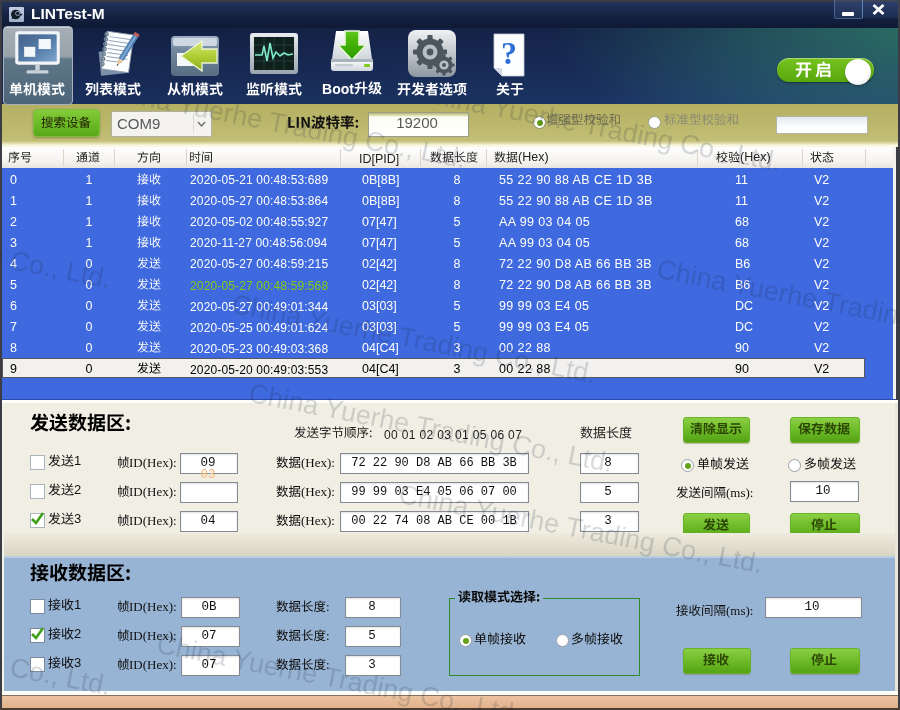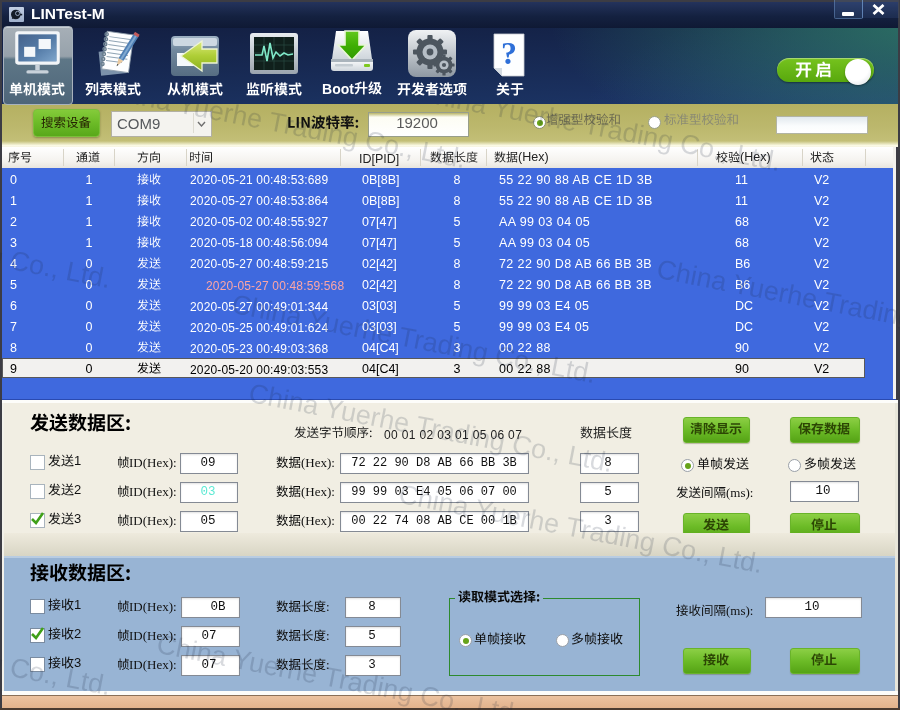--- a/index.html
+++ b/index.html
@@ -301,21 +301,21 @@
 <div style="position:absolute;left:362px;top:214.7px;font:normal 12.5px 'Liberation Sans', sans-serif;color:#ffffff;letter-spacing:0px;white-space:pre">07[47]</div>
 <div style="position:absolute;left:457px;top:214.7px;transform:translateX(-50%);font:normal 12.5px 'Liberation Sans', sans-serif;color:#ffffff;letter-spacing:0px;white-space:pre">5</div>
 <div style="position:absolute;left:499px;top:214.7px;font:normal 12.5px 'Liberation Sans', sans-serif;color:#ffffff;letter-spacing:0.4px;white-space:pre">AA 99 03 04 05</div>
 <div style="position:absolute;left:735px;top:214.7px;font:normal 12.5px 'Liberation Sans', sans-serif;color:#ffffff;letter-spacing:0px;white-space:pre">68</div>
 <div style="position:absolute;left:814px;top:214.7px;font:normal 12.5px 'Liberation Sans', sans-serif;color:#ffffff;letter-spacing:0px;white-space:pre">V2</div>
 <div style="position:absolute;left:10px;top:235.8px;font:normal 12.5px 'Liberation Sans', sans-serif;color:#ffffff;letter-spacing:0px;white-space:pre">3</div>
 <div style="position:absolute;left:89px;top:235.8px;transform:translateX(-50%);font:normal 12.5px 'Liberation Sans', sans-serif;color:#ffffff;letter-spacing:0px;white-space:pre">1</div>
 <div style="position:absolute;left:137px;top:235.8px;line-height:0"><svg width="24" height="15" viewBox="0 0 24 15">
         <path d="M5.5 2.9C5.8 3.4 6.2 4.1 6.3 4.5L7.1 4.2C6.9 3.8 6.5 3.1 6.2 2.7ZM1.9 0.5V2.9H0.5V3.7H1.9V6.4C1.3 6.6 0.8 6.7 0.3 6.9L0.6 7.7L1.9 7.3V10.5C1.9 10.6 1.9 10.7 1.7 10.7C1.6 10.7 1.2 10.7 0.7 10.6C0.8 10.9 0.9 11.3 0.9 11.5C1.6 11.5 2.1 11.5 2.4 11.3C2.6 11.2 2.8 10.9 2.8 10.4V7L3.9 6.6L3.8 5.8L2.8 6.1V3.7H4V2.9H2.8V0.5ZM6.8 0.7C7 1 7.2 1.4 7.4 1.7H4.6V2.5H11.1V1.7H8.3C8.1 1.4 7.9 0.9 7.6 0.6ZM9.2 2.7C9 3.2 8.6 4 8.2 4.5H4.2V5.3H11.4V4.5H9.1C9.4 4.1 9.8 3.5 10.1 2.9ZM9.2 7.4C8.9 8.2 8.6 8.8 8.1 9.3C7.4 9 6.7 8.7 6 8.5C6.3 8.2 6.5 7.8 6.8 7.4ZM4.8 8.9C5.6 9.2 6.4 9.5 7.3 9.8C6.4 10.3 5.3 10.6 3.8 10.7C4 10.9 4.1 11.2 4.2 11.5C6 11.2 7.2 10.8 8.2 10.2C9.2 10.7 10 11.1 10.6 11.5L11.2 10.9C10.6 10.5 9.8 10 8.9 9.6C9.5 9 9.8 8.3 10.1 7.4H11.6V6.6H7.2C7.4 6.3 7.6 5.9 7.8 5.5L6.9 5.4C6.7 5.8 6.5 6.2 6.3 6.6H4V7.4H5.8C5.5 8 5.1 8.5 4.8 8.9Z M19.1 3.7H21.7C21.4 5.2 21 6.5 20.4 7.6C19.8 6.5 19.3 5.2 19 3.9ZM18.9 0.5C18.6 2.6 17.9 4.5 16.9 5.7C17.1 5.9 17.4 6.3 17.6 6.5C17.9 6.1 18.2 5.5 18.5 5C18.9 6.2 19.4 7.4 19.9 8.4C19.2 9.4 18.3 10.2 17.1 10.8C17.3 11 17.6 11.4 17.7 11.5C18.8 10.9 19.7 10.1 20.4 9.2C21.1 10.2 22 10.9 22.9 11.5C23.1 11.2 23.4 10.9 23.6 10.7C22.5 10.2 21.7 9.4 21 8.4C21.7 7.1 22.2 5.6 22.6 3.7H23.5V2.8H19.3C19.5 2.1 19.7 1.4 19.8 0.6ZM13.1 9.4C13.3 9.2 13.7 9 15.9 8.2V11.5H16.8V0.7H15.9V7.3L14 7.9V1.8H13.2V7.7C13.2 8.2 12.9 8.4 12.7 8.5C12.9 8.7 13 9.1 13.1 9.4Z" fill="#ffffff"></path>
       </svg></div>
-<div style="position:absolute;left:190px;top:236.3px;font:normal 12px 'Liberation Sans', sans-serif;color:#ffffff;letter-spacing:0.15px;white-space:pre">2020-05-18 00:48:56:094</div>
+<div style="position:absolute;left:190px;top:236.3px;font:normal 12px 'Liberation Sans', sans-serif;color:#ffffff;letter-spacing:0.15px;white-space:pre">2020-11-27 00:48:56:094</div>
 <div style="position:absolute;left:362px;top:235.8px;font:normal 12.5px 'Liberation Sans', sans-serif;color:#ffffff;letter-spacing:0px;white-space:pre">07[47]</div>
 <div style="position:absolute;left:457px;top:235.8px;transform:translateX(-50%);font:normal 12.5px 'Liberation Sans', sans-serif;color:#ffffff;letter-spacing:0px;white-space:pre">5</div>
 <div style="position:absolute;left:499px;top:235.8px;font:normal 12.5px 'Liberation Sans', sans-serif;color:#ffffff;letter-spacing:0.4px;white-space:pre">AA 99 03 04 05</div>
 <div style="position:absolute;left:735px;top:235.8px;font:normal 12.5px 'Liberation Sans', sans-serif;color:#ffffff;letter-spacing:0px;white-space:pre">68</div>
 <div style="position:absolute;left:814px;top:235.8px;font:normal 12.5px 'Liberation Sans', sans-serif;color:#ffffff;letter-spacing:0px;white-space:pre">V2</div>
 <div style="position:absolute;left:10px;top:256.9px;font:normal 12.5px 'Liberation Sans', sans-serif;color:#ffffff;letter-spacing:0px;white-space:pre">4</div>
 <div style="position:absolute;left:89px;top:256.9px;transform:translateX(-50%);font:normal 12.5px 'Liberation Sans', sans-serif;color:#ffffff;letter-spacing:0px;white-space:pre">0</div>
 <div style="position:absolute;left:137px;top:256.9px;line-height:0"><svg width="24" height="15" viewBox="0 0 24 15">
         <path d="M8.1 1.1C8.6 1.6 9.3 2.4 9.6 2.9L10.3 2.4C10 1.9 9.3 1.2 8.8 0.6ZM1.7 4.3C1.8 4.2 2.3 4.1 3 4.1H4.7C3.9 6.6 2.6 8.5 0.4 9.9C0.6 10 0.9 10.4 1 10.6C2.6 9.6 3.7 8.4 4.6 6.9C5.1 7.8 5.7 8.6 6.4 9.2C5.3 10 4.1 10.5 2.9 10.8C3 11 3.3 11.3 3.4 11.5C4.7 11.2 6 10.6 7.1 9.8C8.2 10.6 9.5 11.2 11 11.6C11.1 11.3 11.4 10.9 11.6 10.8C10.1 10.5 8.8 10 7.8 9.3C8.8 8.3 9.6 7.1 10.1 5.6L9.5 5.3L9.3 5.4H5.3C5.4 5 5.6 4.5 5.7 4.1H11.2L11.2 3.2H6C6.2 2.4 6.3 1.5 6.4 0.6L5.4 0.4C5.3 1.4 5.1 2.3 4.9 3.2H2.7C3.1 2.6 3.4 1.8 3.6 1L2.7 0.8C2.5 1.7 2 2.7 1.9 3C1.7 3.2 1.6 3.4 1.4 3.4C1.5 3.6 1.7 4.1 1.7 4.3ZM7.1 8.7C6.2 8 5.6 7.2 5.1 6.2H8.9C8.5 7.2 7.8 8 7.1 8.7Z M16.9 0.8C17.3 1.4 17.7 2.2 17.9 2.7L18.7 2.3C18.5 1.9 18 1.1 17.7 0.5ZM12.9 1C13.6 1.7 14.3 2.7 14.7 3.2L15.5 2.7C15.1 2.2 14.3 1.3 13.7 0.6ZM21.5 0.5C21.2 1.2 20.7 2.1 20.3 2.7H16.2V3.6H19V4.9L19 5.3H15.8V6.1H18.9C18.7 7.2 18 8.3 15.9 9.2C16.1 9.3 16.4 9.6 16.5 9.8C18.3 9 19.2 8 19.6 7C20.6 8 21.7 9.1 22.3 9.8L22.9 9.1C22.2 8.4 20.9 7.1 19.8 6.2V6.1H23.4V5.3H19.9L20 5V3.6H23V2.7H21.2C21.6 2.1 22 1.4 22.4 0.8ZM15 4.5H12.6V5.4H14.1V9.2C13.6 9.3 12.9 9.9 12.3 10.7L13 11.5C13.5 10.7 14.1 9.9 14.4 9.9C14.7 9.9 15.1 10.4 15.6 10.7C16.5 11.3 17.5 11.4 19.1 11.4C20.3 11.4 22.5 11.3 23.4 11.3C23.4 11 23.6 10.5 23.7 10.2C22.5 10.4 20.6 10.5 19.1 10.5C17.7 10.5 16.6 10.4 15.8 9.9C15.5 9.7 15.2 9.4 15 9.3Z" fill="#ffffff"></path>
       </svg></div>
@@ -323,21 +323,21 @@
 <div style="position:absolute;left:362px;top:256.9px;font:normal 12.5px 'Liberation Sans', sans-serif;color:#ffffff;letter-spacing:0px;white-space:pre">02[42]</div>
 <div style="position:absolute;left:457px;top:256.9px;transform:translateX(-50%);font:normal 12.5px 'Liberation Sans', sans-serif;color:#ffffff;letter-spacing:0px;white-space:pre">8</div>
 <div style="position:absolute;left:499px;top:256.9px;font:normal 12.5px 'Liberation Sans', sans-serif;color:#ffffff;letter-spacing:0.4px;white-space:pre">72 22 90 D8 AB 66 BB 3B</div>
 <div style="position:absolute;left:735px;top:256.9px;font:normal 12.5px 'Liberation Sans', sans-serif;color:#ffffff;letter-spacing:0px;white-space:pre">B6</div>
 <div style="position:absolute;left:814px;top:256.9px;font:normal 12.5px 'Liberation Sans', sans-serif;color:#ffffff;letter-spacing:0px;white-space:pre">V2</div>
 <div style="position:absolute;left:10px;top:278.0px;font:normal 12.5px 'Liberation Sans', sans-serif;color:#ffffff;letter-spacing:0px;white-space:pre">5</div>
 <div style="position:absolute;left:89px;top:278.0px;transform:translateX(-50%);font:normal 12.5px 'Liberation Sans', sans-serif;color:#ffffff;letter-spacing:0px;white-space:pre">0</div>
 <div style="position:absolute;left:137px;top:278.0px;line-height:0"><svg width="24" height="15" viewBox="0 0 24 15">
         <path d="M8.1 1.1C8.6 1.6 9.3 2.4 9.6 2.9L10.3 2.4C10 1.9 9.3 1.2 8.8 0.6ZM1.7 4.3C1.8 4.2 2.3 4.1 3 4.1H4.7C3.9 6.6 2.6 8.5 0.4 9.9C0.6 10 0.9 10.4 1 10.6C2.6 9.6 3.7 8.4 4.6 6.9C5.1 7.8 5.7 8.6 6.4 9.2C5.3 10 4.1 10.5 2.9 10.8C3 11 3.3 11.3 3.4 11.5C4.7 11.2 6 10.6 7.1 9.8C8.2 10.6 9.5 11.2 11 11.6C11.1 11.3 11.4 10.9 11.6 10.8C10.1 10.5 8.8 10 7.8 9.3C8.8 8.3 9.6 7.1 10.1 5.6L9.5 5.3L9.3 5.4H5.3C5.4 5 5.6 4.5 5.7 4.1H11.2L11.2 3.2H6C6.2 2.4 6.3 1.5 6.4 0.6L5.4 0.4C5.3 1.4 5.1 2.3 4.9 3.2H2.7C3.1 2.6 3.4 1.8 3.6 1L2.7 0.8C2.5 1.7 2 2.7 1.9 3C1.7 3.2 1.6 3.4 1.4 3.4C1.5 3.6 1.7 4.1 1.7 4.3ZM7.1 8.7C6.2 8 5.6 7.2 5.1 6.2H8.9C8.5 7.2 7.8 8 7.1 8.7Z M16.9 0.8C17.3 1.4 17.7 2.2 17.9 2.7L18.7 2.3C18.5 1.9 18 1.1 17.7 0.5ZM12.9 1C13.6 1.7 14.3 2.7 14.7 3.2L15.5 2.7C15.1 2.2 14.3 1.3 13.7 0.6ZM21.5 0.5C21.2 1.2 20.7 2.1 20.3 2.7H16.2V3.6H19V4.9L19 5.3H15.8V6.1H18.9C18.7 7.2 18 8.3 15.9 9.2C16.1 9.3 16.4 9.6 16.5 9.8C18.3 9 19.2 8 19.6 7C20.6 8 21.7 9.1 22.3 9.8L22.9 9.1C22.2 8.4 20.9 7.1 19.8 6.2V6.1H23.4V5.3H19.9L20 5V3.6H23V2.7H21.2C21.6 2.1 22 1.4 22.4 0.8ZM15 4.5H12.6V5.4H14.1V9.2C13.6 9.3 12.9 9.9 12.3 10.7L13 11.5C13.5 10.7 14.1 9.9 14.4 9.9C14.7 9.9 15.1 10.4 15.6 10.7C16.5 11.3 17.5 11.4 19.1 11.4C20.3 11.4 22.5 11.3 23.4 11.3C23.4 11 23.6 10.5 23.7 10.2C22.5 10.4 20.6 10.5 19.1 10.5C17.7 10.5 16.6 10.4 15.8 9.9C15.5 9.7 15.2 9.4 15 9.3Z" fill="#ffffff"></path>
       </svg></div>
-<div style="position:absolute;left:206px;top:278.5px;font:normal 12px 'Liberation Sans', sans-serif;color:#fca5a5;letter-spacing:0.15px;white-space:pre">2020-05-27 00:48:59:568</div>
+<div style="position:absolute;left:190px;top:278.5px;font:normal 12px 'Liberation Sans', sans-serif;color:#84cc16;letter-spacing:0.15px;white-space:pre">2020-05-27 00:48:59:568</div>
 <div style="position:absolute;left:362px;top:278.0px;font:normal 12.5px 'Liberation Sans', sans-serif;color:#ffffff;letter-spacing:0px;white-space:pre">02[42]</div>
 <div style="position:absolute;left:457px;top:278.0px;transform:translateX(-50%);font:normal 12.5px 'Liberation Sans', sans-serif;color:#ffffff;letter-spacing:0px;white-space:pre">8</div>
 <div style="position:absolute;left:499px;top:278.0px;font:normal 12.5px 'Liberation Sans', sans-serif;color:#ffffff;letter-spacing:0.4px;white-space:pre">72 22 90 D8 AB 66 BB 3B</div>
 <div style="position:absolute;left:735px;top:278.0px;font:normal 12.5px 'Liberation Sans', sans-serif;color:#ffffff;letter-spacing:0px;white-space:pre">B6</div>
 <div style="position:absolute;left:814px;top:278.0px;font:normal 12.5px 'Liberation Sans', sans-serif;color:#ffffff;letter-spacing:0px;white-space:pre">V2</div>
 <div style="position:absolute;left:10px;top:299.1px;font:normal 12.5px 'Liberation Sans', sans-serif;color:#ffffff;letter-spacing:0px;white-space:pre">6</div>
 <div style="position:absolute;left:89px;top:299.1px;transform:translateX(-50%);font:normal 12.5px 'Liberation Sans', sans-serif;color:#ffffff;letter-spacing:0px;white-space:pre">0</div>
 <div style="position:absolute;left:137px;top:299.1px;line-height:0"><svg width="24" height="15" viewBox="0 0 24 15">
         <path d="M8.1 1.1C8.6 1.6 9.3 2.4 9.6 2.9L10.3 2.4C10 1.9 9.3 1.2 8.8 0.6ZM1.7 4.3C1.8 4.2 2.3 4.1 3 4.1H4.7C3.9 6.6 2.6 8.5 0.4 9.9C0.6 10 0.9 10.4 1 10.6C2.6 9.6 3.7 8.4 4.6 6.9C5.1 7.8 5.7 8.6 6.4 9.2C5.3 10 4.1 10.5 2.9 10.8C3 11 3.3 11.3 3.4 11.5C4.7 11.2 6 10.6 7.1 9.8C8.2 10.6 9.5 11.2 11 11.6C11.1 11.3 11.4 10.9 11.6 10.8C10.1 10.5 8.8 10 7.8 9.3C8.8 8.3 9.6 7.1 10.1 5.6L9.5 5.3L9.3 5.4H5.3C5.4 5 5.6 4.5 5.7 4.1H11.2L11.2 3.2H6C6.2 2.4 6.3 1.5 6.4 0.6L5.4 0.4C5.3 1.4 5.1 2.3 4.9 3.2H2.7C3.1 2.6 3.4 1.8 3.6 1L2.7 0.8C2.5 1.7 2 2.7 1.9 3C1.7 3.2 1.6 3.4 1.4 3.4C1.5 3.6 1.7 4.1 1.7 4.3ZM7.1 8.7C6.2 8 5.6 7.2 5.1 6.2H8.9C8.5 7.2 7.8 8 7.1 8.7Z M16.9 0.8C17.3 1.4 17.7 2.2 17.9 2.7L18.7 2.3C18.5 1.9 18 1.1 17.7 0.5ZM12.9 1C13.6 1.7 14.3 2.7 14.7 3.2L15.5 2.7C15.1 2.2 14.3 1.3 13.7 0.6ZM21.5 0.5C21.2 1.2 20.7 2.1 20.3 2.7H16.2V3.6H19V4.9L19 5.3H15.8V6.1H18.9C18.7 7.2 18 8.3 15.9 9.2C16.1 9.3 16.4 9.6 16.5 9.8C18.3 9 19.2 8 19.6 7C20.6 8 21.7 9.1 22.3 9.8L22.9 9.1C22.2 8.4 20.9 7.1 19.8 6.2V6.1H23.4V5.3H19.9L20 5V3.6H23V2.7H21.2C21.6 2.1 22 1.4 22.4 0.8ZM15 4.5H12.6V5.4H14.1V9.2C13.6 9.3 12.9 9.9 12.3 10.7L13 11.5C13.5 10.7 14.1 9.9 14.4 9.9C14.7 9.9 15.1 10.4 15.6 10.7C16.5 11.3 17.5 11.4 19.1 11.4C20.3 11.4 22.5 11.3 23.4 11.3C23.4 11 23.6 10.5 23.7 10.2C22.5 10.4 20.6 10.5 19.1 10.5C17.7 10.5 16.6 10.4 15.8 9.9C15.5 9.7 15.2 9.4 15 9.3Z" fill="#ffffff"></path>
       </svg></div>
@@ -416,40 +416,40 @@
 <div class="inp" style="left:580px;top:453px;width:57px;height:19px;"></div>
 <div style="position:absolute;left:608px;top:456px;transform:translateX(-50%);font:normal 12.5px 'Liberation Mono', monospace;color:#111;letter-spacing:0px;white-space:pre">8</div>
 <div class="cb" style="left:30px;top:484px;"></div>
 <div class="abs" style="left:48px;top:483px;line-height:0;white-space:nowrap"><svg width="26" height="16" viewBox="0 0 26 16">
         <path d="M8.7 1.2C9.3 1.8 10 2.6 10.4 3.1L11.2 2.6C10.8 2.1 10.1 1.3 9.5 0.7ZM1.9 4.6C2 4.5 2.4 4.4 3.3 4.4H5.1C4.2 7.1 2.8 9.3 0.4 10.7C0.6 10.9 1 11.2 1.1 11.5C2.8 10.4 4 9.1 5 7.5C5.5 8.4 6.1 9.3 6.9 10C5.8 10.8 4.5 11.3 3.1 11.7C3.3 11.9 3.5 12.2 3.6 12.5C5.1 12.1 6.5 11.5 7.7 10.6C8.8 11.5 10.3 12.1 11.9 12.5C12.1 12.2 12.3 11.9 12.5 11.6C10.9 11.3 9.6 10.8 8.4 10C9.6 9 10.4 7.7 11 6.1L10.3 5.8L10.1 5.8H5.7C5.9 5.4 6.1 4.9 6.2 4.4H12.1L12.1 3.5H6.5C6.7 2.6 6.8 1.7 7 0.7L5.9 0.5C5.8 1.5 5.6 2.5 5.3 3.5H3C3.3 2.8 3.7 1.9 3.9 1.1L2.9 0.9C2.7 1.9 2.2 2.9 2 3.2C1.9 3.5 1.7 3.7 1.5 3.7C1.7 4 1.8 4.4 1.9 4.6ZM7.6 9.4C6.8 8.7 6.1 7.8 5.6 6.7H9.6C9.2 7.8 8.5 8.7 7.6 9.4Z M18.3 0.9C18.7 1.5 19.2 2.4 19.4 2.9L20.3 2.5C20.1 2 19.6 1.2 19.1 0.6ZM14 1.1C14.7 1.9 15.5 2.9 15.9 3.5L16.7 3C16.3 2.3 15.5 1.4 14.8 0.7ZM23.2 0.5C22.9 1.2 22.4 2.2 22 3H17.6V3.8H20.6V5.4L20.6 5.7H17.1V6.6H20.5C20.3 7.8 19.5 9 17.2 9.9C17.4 10.1 17.8 10.5 17.9 10.7C19.8 9.8 20.8 8.7 21.2 7.6C22.3 8.6 23.5 9.8 24.1 10.6L24.8 9.9C24.1 9.1 22.6 7.7 21.5 6.7V6.6H25.3V5.7H21.6L21.6 5.4V3.8H24.9V3H23C23.4 2.3 23.9 1.5 24.2 0.8ZM16.2 4.9H13.6V5.8H15.3V9.9C14.7 10.1 14 10.8 13.3 11.6L14 12.5C14.7 11.6 15.2 10.8 15.7 10.8C15.9 10.8 16.4 11.2 16.9 11.6C17.9 12.2 19 12.3 20.7 12.3C22 12.3 24.4 12.2 25.3 12.2C25.4 11.9 25.5 11.4 25.6 11.1C24.3 11.2 22.3 11.4 20.7 11.4C19.2 11.4 18 11.3 17.2 10.7C16.7 10.5 16.5 10.2 16.2 10.1Z" fill="#111"></path>
       </svg><span style="font:13px 'Liberation Sans',sans-serif;color:#111;vertical-align:top;line-height:14px">2</span></div>
 <div class="abs" style="left:117px;top:485px;line-height:0;white-space:nowrap"><svg width="12" height="16" viewBox="0 0 12 16">
         <path d="M8.8 10.3C9.7 10.8 10.9 11.5 11.4 12L12 11.3C11.4 10.8 10.2 10.1 9.3 9.7ZM8.2 5.3V7.5C8.2 8.8 7.9 10.3 4.9 11.3C5.1 11.4 5.3 11.8 5.4 12C8.6 10.8 9.1 9.1 9.1 7.5V5.3ZM6.1 3.6V9.4H6.9V4.4H10.4V9.4H11.2V3.6H9V2.5H11.8V1.6H9V0.5H8.1V3.6ZM1 2.9V9.4H1.7V3.7H2.7V12H3.5V3.7H4.5V8.4C4.5 8.5 4.4 8.5 4.4 8.5C4.2 8.5 4 8.5 3.7 8.5C3.8 8.7 4 9.1 4 9.3C4.4 9.3 4.7 9.3 4.9 9.2C5.1 9 5.2 8.8 5.2 8.4V2.9H3.5V0.5H2.7V2.9Z" fill="#111"></path>
       </svg><span style="font:13px 'Liberation Serif',serif;color:#111;vertical-align:top;line-height:13px">ID(Hex):</span></div>
 <div class="inp" style="left:180px;top:482px;width:56px;height:19px;"></div>
-<div style="position:absolute;left:208px;top:485px;transform:translateX(-50%);font:normal 12.5px 'Liberation Mono', monospace;color:#5eead4;letter-spacing:0px;white-space:pre">03</div>
+<div style="position:absolute;left:208px;top:468px;transform:translateX(-50%);font:normal 12.5px 'Liberation Mono', monospace;color:#fdba74;letter-spacing:0px;white-space:pre">03</div>
 <div class="abs" style="left:276px;top:485px;line-height:0;white-space:nowrap"><svg width="25" height="16" viewBox="0 0 25 16">
         <path d="M5.5 0.7C5.3 1.2 4.9 2 4.6 2.4L5.2 2.7C5.5 2.3 6 1.7 6.3 1.1ZM1.1 1.1C1.4 1.6 1.8 2.3 1.9 2.7L2.6 2.4C2.5 2 2.1 1.3 1.8 0.8ZM5.1 7.8C4.8 8.4 4.4 8.9 4 9.4C3.5 9.2 3 8.9 2.5 8.8C2.7 8.4 2.9 8.1 3.1 7.8ZM1.4 9.1C2 9.3 2.7 9.6 3.3 10C2.5 10.5 1.5 10.9 0.5 11.2C0.7 11.3 0.9 11.7 1 11.9C2.1 11.6 3.2 11.1 4.1 10.4C4.5 10.6 4.9 10.9 5.2 11.1L5.8 10.5C5.5 10.3 5.1 10 4.7 9.8C5.4 9.1 5.9 8.2 6.2 7.1L5.7 6.9L5.5 7H3.5L3.8 6.3L2.9 6.2C2.8 6.4 2.7 6.7 2.6 7H0.9V7.8H2.2C1.9 8.2 1.6 8.7 1.4 9.1ZM3.2 0.5V2.8H0.6V3.6H2.9C2.3 4.4 1.4 5.2 0.5 5.6C0.7 5.7 0.9 6.1 1 6.3C1.8 5.9 2.6 5.2 3.2 4.4V5.9H4.1V4.2C4.7 4.7 5.5 5.3 5.8 5.6L6.3 4.9C6 4.7 4.9 4 4.3 3.6H6.6V2.8H4.1V0.5ZM7.9 0.6C7.6 2.8 7 4.9 6 6.2C6.2 6.3 6.6 6.6 6.7 6.8C7.1 6.3 7.3 5.8 7.6 5.2C7.9 6.4 8.2 7.5 8.7 8.5C8 9.7 7 10.6 5.6 11.3C5.8 11.5 6.1 11.8 6.2 12C7.4 11.3 8.4 10.5 9.1 9.4C9.8 10.4 10.5 11.3 11.5 11.9C11.7 11.7 11.9 11.3 12.2 11.2C11.1 10.6 10.3 9.7 9.6 8.5C10.3 7.2 10.7 5.7 11 3.8H11.9V2.9H8.3C8.5 2.2 8.6 1.5 8.7 0.7ZM10.1 3.8C9.9 5.2 9.6 6.5 9.2 7.5C8.7 6.4 8.3 5.1 8.1 3.8Z M18.6 8V12H19.4V11.5H23.2V12H24.1V8H21.7V6.5H24.5V5.7H21.7V4.3H24V1H17.4V4.8C17.4 6.8 17.3 9.5 16 11.5C16.2 11.6 16.6 11.8 16.8 12C17.8 10.5 18.2 8.3 18.3 6.5H20.8V8ZM18.4 1.9H23.1V3.5H18.4ZM18.4 4.3H20.8V5.7H18.3L18.4 4.8ZM19.4 10.7V8.8H23.2V10.7ZM14.6 0.5V3H13V3.9H14.6V6.6C13.9 6.8 13.3 7 12.9 7.1L13.1 8.1L14.6 7.6V10.8C14.6 11 14.5 11.1 14.4 11.1C14.2 11.1 13.7 11.1 13.2 11.1C13.3 11.3 13.4 11.7 13.5 11.9C14.2 11.9 14.7 11.9 15 11.7C15.3 11.6 15.5 11.3 15.5 10.8V7.3L16.9 6.8L16.8 6L15.5 6.4V3.9H16.9V3H15.5V0.5Z" fill="#111"></path>
       </svg><span style="font:13px 'Liberation Serif',serif;color:#111;vertical-align:top;line-height:13px">(Hex):</span></div>
 <div class="inp" style="left:340px;top:482px;width:187px;height:19px;"></div>
 <div style="position:absolute;left:434px;top:485px;transform:translateX(-50%);font:normal 12px 'Liberation Mono', monospace;color:#111;letter-spacing:0px;white-space:pre">99 99 03 E4 05 06 07 00</div>
 <div class="inp" style="left:580px;top:482px;width:57px;height:19px;"></div>
 <div style="position:absolute;left:608px;top:485px;transform:translateX(-50%);font:normal 12.5px 'Liberation Mono', monospace;color:#111;letter-spacing:0px;white-space:pre">5</div>
 <div class="cb" style="left:30px;top:513px;"></div>
 <svg class="abs" style="left:29px;top:510px" width="17" height="17" viewBox="0 0 17 17">
       <path d="M3 9 L7 13 L14 3" stroke="#3fa018" stroke-width="2.6" fill="none"></path>
     </svg>
 <div class="abs" style="left:48px;top:512px;line-height:0;white-space:nowrap"><svg width="26" height="16" viewBox="0 0 26 16">
         <path d="M8.7 1.2C9.3 1.8 10 2.6 10.4 3.1L11.2 2.6C10.8 2.1 10.1 1.3 9.5 0.7ZM1.9 4.6C2 4.5 2.4 4.4 3.3 4.4H5.1C4.2 7.1 2.8 9.3 0.4 10.7C0.6 10.9 1 11.2 1.1 11.5C2.8 10.4 4 9.1 5 7.5C5.5 8.4 6.1 9.3 6.9 10C5.8 10.8 4.5 11.3 3.1 11.7C3.3 11.9 3.5 12.2 3.6 12.5C5.1 12.1 6.5 11.5 7.7 10.6C8.8 11.5 10.3 12.1 11.9 12.5C12.1 12.2 12.3 11.9 12.5 11.6C10.9 11.3 9.6 10.8 8.4 10C9.6 9 10.4 7.7 11 6.1L10.3 5.8L10.1 5.8H5.7C5.9 5.4 6.1 4.9 6.2 4.4H12.1L12.1 3.5H6.5C6.7 2.6 6.8 1.7 7 0.7L5.9 0.5C5.8 1.5 5.6 2.5 5.3 3.5H3C3.3 2.8 3.7 1.9 3.9 1.1L2.9 0.9C2.7 1.9 2.2 2.9 2 3.2C1.9 3.5 1.7 3.7 1.5 3.7C1.7 4 1.8 4.4 1.9 4.6ZM7.6 9.4C6.8 8.7 6.1 7.8 5.6 6.7H9.6C9.2 7.8 8.5 8.7 7.6 9.4Z M18.3 0.9C18.7 1.5 19.2 2.4 19.4 2.9L20.3 2.5C20.1 2 19.6 1.2 19.1 0.6ZM14 1.1C14.7 1.9 15.5 2.9 15.9 3.5L16.7 3C16.3 2.3 15.5 1.4 14.8 0.7ZM23.2 0.5C22.9 1.2 22.4 2.2 22 3H17.6V3.8H20.6V5.4L20.6 5.7H17.1V6.6H20.5C20.3 7.8 19.5 9 17.2 9.9C17.4 10.1 17.8 10.5 17.9 10.7C19.8 9.8 20.8 8.7 21.2 7.6C22.3 8.6 23.5 9.8 24.1 10.6L24.8 9.9C24.1 9.1 22.6 7.7 21.5 6.7V6.6H25.3V5.7H21.6L21.6 5.4V3.8H24.9V3H23C23.4 2.3 23.9 1.5 24.2 0.8ZM16.2 4.9H13.6V5.8H15.3V9.9C14.7 10.1 14 10.8 13.3 11.6L14 12.5C14.7 11.6 15.2 10.8 15.7 10.8C15.9 10.8 16.4 11.2 16.9 11.6C17.9 12.2 19 12.3 20.7 12.3C22 12.3 24.4 12.2 25.3 12.2C25.4 11.9 25.5 11.4 25.6 11.1C24.3 11.2 22.3 11.4 20.7 11.4C19.2 11.4 18 11.3 17.2 10.7C16.7 10.5 16.5 10.2 16.2 10.1Z" fill="#111"></path>
       </svg><span style="font:13px 'Liberation Sans',sans-serif;color:#111;vertical-align:top;line-height:14px">3</span></div>
 <div class="abs" style="left:117px;top:514px;line-height:0;white-space:nowrap"><svg width="12" height="16" viewBox="0 0 12 16">
         <path d="M8.8 10.3C9.7 10.8 10.9 11.5 11.4 12L12 11.3C11.4 10.8 10.2 10.1 9.3 9.7ZM8.2 5.3V7.5C8.2 8.8 7.9 10.3 4.9 11.3C5.1 11.4 5.3 11.8 5.4 12C8.6 10.8 9.1 9.1 9.1 7.5V5.3ZM6.1 3.6V9.4H6.9V4.4H10.4V9.4H11.2V3.6H9V2.5H11.8V1.6H9V0.5H8.1V3.6ZM1 2.9V9.4H1.7V3.7H2.7V12H3.5V3.7H4.5V8.4C4.5 8.5 4.4 8.5 4.4 8.5C4.2 8.5 4 8.5 3.7 8.5C3.8 8.7 4 9.1 4 9.3C4.4 9.3 4.7 9.3 4.9 9.2C5.1 9 5.2 8.8 5.2 8.4V2.9H3.5V0.5H2.7V2.9Z" fill="#111"></path>
       </svg><span style="font:13px 'Liberation Serif',serif;color:#111;vertical-align:top;line-height:13px">ID(Hex):</span></div>
 <div class="inp" style="left:180px;top:511px;width:56px;height:19px;"></div>
-<div style="position:absolute;left:208px;top:514px;transform:translateX(-50%);font:normal 12.5px 'Liberation Mono', monospace;color:#111;letter-spacing:0px;white-space:pre">05</div>
+<div style="position:absolute;left:208px;top:514px;transform:translateX(-50%);font:normal 12.5px 'Liberation Mono', monospace;color:#111;letter-spacing:0px;white-space:pre">04</div>
 <div class="abs" style="left:276px;top:514px;line-height:0;white-space:nowrap"><svg width="25" height="16" viewBox="0 0 25 16">
         <path d="M5.5 0.7C5.3 1.2 4.9 2 4.6 2.4L5.2 2.7C5.5 2.3 6 1.7 6.3 1.1ZM1.1 1.1C1.4 1.6 1.8 2.3 1.9 2.7L2.6 2.4C2.5 2 2.1 1.3 1.8 0.8ZM5.1 7.8C4.8 8.4 4.4 8.9 4 9.4C3.5 9.2 3 8.9 2.5 8.8C2.7 8.4 2.9 8.1 3.1 7.8ZM1.4 9.1C2 9.3 2.7 9.6 3.3 10C2.5 10.5 1.5 10.9 0.5 11.2C0.7 11.3 0.9 11.7 1 11.9C2.1 11.6 3.2 11.1 4.1 10.4C4.5 10.6 4.9 10.9 5.2 11.1L5.8 10.5C5.5 10.3 5.1 10 4.7 9.8C5.4 9.1 5.9 8.2 6.2 7.1L5.7 6.9L5.5 7H3.5L3.8 6.3L2.9 6.2C2.8 6.4 2.7 6.7 2.6 7H0.9V7.8H2.2C1.9 8.2 1.6 8.7 1.4 9.1ZM3.2 0.5V2.8H0.6V3.6H2.9C2.3 4.4 1.4 5.2 0.5 5.6C0.7 5.7 0.9 6.1 1 6.3C1.8 5.9 2.6 5.2 3.2 4.4V5.9H4.1V4.2C4.7 4.7 5.5 5.3 5.8 5.6L6.3 4.9C6 4.7 4.9 4 4.3 3.6H6.6V2.8H4.1V0.5ZM7.9 0.6C7.6 2.8 7 4.9 6 6.2C6.2 6.3 6.6 6.6 6.7 6.8C7.1 6.3 7.3 5.8 7.6 5.2C7.9 6.4 8.2 7.5 8.7 8.5C8 9.7 7 10.6 5.6 11.3C5.8 11.5 6.1 11.8 6.2 12C7.4 11.3 8.4 10.5 9.1 9.4C9.8 10.4 10.5 11.3 11.5 11.9C11.7 11.7 11.9 11.3 12.2 11.2C11.1 10.6 10.3 9.7 9.6 8.5C10.3 7.2 10.7 5.7 11 3.8H11.9V2.9H8.3C8.5 2.2 8.6 1.5 8.7 0.7ZM10.1 3.8C9.9 5.2 9.6 6.5 9.2 7.5C8.7 6.4 8.3 5.1 8.1 3.8Z M18.6 8V12H19.4V11.5H23.2V12H24.1V8H21.7V6.5H24.5V5.7H21.7V4.3H24V1H17.4V4.8C17.4 6.8 17.3 9.5 16 11.5C16.2 11.6 16.6 11.8 16.8 12C17.8 10.5 18.2 8.3 18.3 6.5H20.8V8ZM18.4 1.9H23.1V3.5H18.4ZM18.4 4.3H20.8V5.7H18.3L18.4 4.8ZM19.4 10.7V8.8H23.2V10.7ZM14.6 0.5V3H13V3.9H14.6V6.6C13.9 6.8 13.3 7 12.9 7.1L13.1 8.1L14.6 7.6V10.8C14.6 11 14.5 11.1 14.4 11.1C14.2 11.1 13.7 11.1 13.2 11.1C13.3 11.3 13.4 11.7 13.5 11.9C14.2 11.9 14.7 11.9 15 11.7C15.3 11.6 15.5 11.3 15.5 10.8V7.3L16.9 6.8L16.8 6L15.5 6.4V3.9H16.9V3H15.5V0.5Z" fill="#111"></path>
       </svg><span style="font:13px 'Liberation Serif',serif;color:#111;vertical-align:top;line-height:13px">(Hex):</span></div>
 <div class="inp" style="left:340px;top:511px;width:187px;height:19px;"></div>
 <div style="position:absolute;left:434px;top:514px;transform:translateX(-50%);font:normal 12px 'Liberation Mono', monospace;color:#111;letter-spacing:0px;white-space:pre">00 22 74 08 AB CE 00 1B</div>
 <div class="inp" style="left:580px;top:511px;width:57px;height:19px;"></div>
 <div style="position:absolute;left:608px;top:514px;transform:translateX(-50%);font:normal 12.5px 'Liberation Mono', monospace;color:#111;letter-spacing:0px;white-space:pre">3</div>
 <div class="rad" style="left:681px;top:459px;"></div>
 <div class="abs" style="left:684.5px;top:462.5px;width:6px;height:6px;border-radius:50%;background:#67a31a;"></div>
 <div style="position:absolute;left:697px;top:457px;line-height:0"><svg width="52" height="16" viewBox="0 0 52 16">
@@ -478,21 +478,21 @@
         <path d="M2.6 0.6V4.2H0.7V6.3H2.6V9.7C1.8 9.9 1 10.1 0.4 10.2L0.9 12.4L2.6 11.9V15.9C2.6 16.1 2.6 16.2 2.3 16.2C2.1 16.2 1.5 16.2 0.8 16.2C1.1 16.8 1.3 17.7 1.4 18.3C2.6 18.3 3.4 18.2 4 17.9C4.5 17.5 4.7 16.9 4.7 15.9V11.3L6.4 10.8L6.1 8.7L4.7 9.1V6.3H6.3V4.2H4.7V0.6ZM10.4 4.2H14.2C13.9 5 13.4 5.9 13 6.6H10.4L11.5 6.2C11.3 5.7 10.8 4.8 10.4 4.2ZM10.7 1C10.9 1.4 11.1 1.9 11.3 2.3H7.3V4.2H9.8L8.5 4.7C8.9 5.3 9.3 6.1 9.5 6.6H6.7V8.6H10.7C10.5 9.1 10.2 9.7 9.9 10.3H6.4V12.2H8.8C8.3 13 7.8 13.7 7.3 14.3C8.4 14.6 9.6 15.1 10.8 15.6C9.6 16.1 8.1 16.3 6.1 16.5C6.4 16.9 6.8 17.8 7 18.4C9.7 18 11.7 17.5 13.2 16.6C14.5 17.2 15.8 17.9 16.6 18.5L18 16.7C17.2 16.2 16.1 15.7 14.9 15.1C15.5 14.3 16 13.4 16.3 12.2H18.4V10.3H12.2C12.4 9.8 12.7 9.3 12.9 8.9L11.3 8.6H18.2V6.6H15.1C15.5 6.1 15.9 5.4 16.3 4.7L14.7 4.2H17.8V2.3H13.6C13.4 1.8 13.1 1.2 12.8 0.8ZM14.1 12.2C13.8 13 13.4 13.7 12.8 14.2C12 13.9 11.2 13.6 10.4 13.4L11.2 12.2Z M30.9 6.3H34C33.7 8.2 33.2 9.9 32.5 11.4C31.7 10 31.2 8.4 30.7 6.8ZM20.8 15.3C21.2 15 21.9 14.6 24.9 13.5V18.4H27.1V8.9C27.6 9.4 28.2 10.2 28.5 10.6C28.8 10.2 29.2 9.8 29.5 9.3C30 10.8 30.6 12.2 31.3 13.4C30.3 14.8 29 15.8 27.3 16.6C27.8 17.1 28.5 18 28.8 18.5C30.3 17.7 31.6 16.6 32.6 15.4C33.6 16.6 34.7 17.6 36 18.4C36.3 17.7 37 16.9 37.6 16.5C36.1 15.8 34.9 14.7 33.9 13.5C35 11.5 35.8 9.1 36.3 6.3H37.4V4.1H31.6C31.9 3.1 32.1 2 32.3 0.9L29.9 0.6C29.5 3.6 28.6 6.5 27.1 8.4V0.9H24.9V11.3L22.9 12V2.6H20.6V11.8C20.6 12.6 20.3 13 19.9 13.2C20.3 13.7 20.6 14.7 20.8 15.3Z M46.1 0.8C45.8 1.5 45.2 2.6 44.8 3.2L46.2 3.9C46.7 3.3 47.3 2.4 48 1.6ZM45.1 12.2C44.8 12.9 44.3 13.5 43.8 14L42.2 13.2L42.8 12.2ZM39.5 13.9C40.4 14.3 41.3 14.7 42.2 15.2C41.2 15.9 39.9 16.4 38.5 16.7C38.9 17.1 39.3 17.9 39.5 18.4C41.2 17.9 42.8 17.2 44.1 16.2C44.6 16.6 45.1 16.9 45.5 17.2L46.9 15.8C46.5 15.5 46 15.2 45.5 14.9C46.5 13.8 47.2 12.4 47.7 10.7L46.5 10.3L46.1 10.4H43.7L44 9.6L42 9.3C41.9 9.6 41.7 10 41.6 10.4H39.1V12.2H40.6C40.2 12.8 39.9 13.4 39.5 13.9ZM39.3 1.6C39.7 2.3 40.2 3.3 40.3 4H38.8V5.7H41.6C40.8 6.7 39.5 7.5 38.4 8C38.8 8.4 39.3 9.1 39.6 9.6C40.5 9.1 41.6 8.3 42.4 7.4V9.1H44.5V7.1C45.3 7.7 46 8.3 46.4 8.7L47.6 7.1C47.3 6.9 46.2 6.2 45.4 5.7H48.1V4H44.5V0.6H42.4V4H40.5L42 3.3C41.9 2.6 41.4 1.6 40.9 0.9ZM49.6 0.6C49.2 4 48.4 7.3 46.8 9.3C47.3 9.6 48.1 10.3 48.5 10.7C48.8 10.2 49.2 9.6 49.5 9C49.8 10.4 50.3 11.8 50.8 13C49.8 14.6 48.5 15.8 46.5 16.7C46.9 17.1 47.5 18 47.7 18.5C49.5 17.6 50.9 16.5 51.9 15C52.8 16.3 53.9 17.4 55.2 18.3C55.5 17.7 56.2 16.9 56.7 16.5C55.2 15.7 54.1 14.5 53.2 13C54.1 11.1 54.7 8.9 55 6.2H56.2V4.1H51.1C51.4 3.1 51.6 2 51.7 0.9ZM52.9 6.2C52.7 7.8 52.4 9.3 52 10.5C51.5 9.2 51.1 7.7 50.8 6.2Z M66.2 12.3V18.4H68.2V17.9H72.8V18.4H74.8V12.3H71.4V10.5H75.3V8.5H71.4V6.9H74.7V1.3H64.3V7.2C64.3 10.1 64.1 14.3 62.2 17.1C62.7 17.4 63.7 18.1 64 18.5C65.5 16.3 66.1 13.2 66.3 10.5H69.3V12.3ZM66.5 3.3H72.6V4.9H66.5ZM66.5 6.9H69.3V8.5H66.4L66.5 7.2ZM68.2 16.1V14.2H72.8V16.1ZM59.7 0.6V4.2H57.7V6.3H59.7V9.7L57.4 10.2L57.9 12.4L59.7 11.9V15.8C59.7 16 59.6 16.1 59.4 16.1C59.2 16.1 58.5 16.1 57.8 16.1C58.1 16.7 58.3 17.6 58.4 18.2C59.6 18.2 60.5 18.1 61 17.7C61.6 17.4 61.8 16.8 61.8 15.8V11.3L63.7 10.7L63.5 8.7L61.8 9.1V6.3H63.7V4.2H61.8V0.6Z M93.7 1.4H77.6V17.9H94.2V15.7H79.8V3.6H93.7ZM81 6.2C82.3 7.2 83.8 8.4 85.2 9.6C83.6 11 81.9 12.2 80.2 13.1C80.7 13.5 81.6 14.4 81.9 14.9C83.6 13.9 85.3 12.6 86.8 11.1C88.4 12.5 89.7 13.8 90.6 14.8L92.4 13.1C91.4 12.1 90 10.8 88.4 9.5C89.7 8.1 90.8 6.6 91.8 5.1L89.6 4.2C88.8 5.5 87.9 6.9 86.7 8.1C85.3 6.9 83.8 5.8 82.6 4.8Z M98.1 9.8C99.1 9.8 99.8 9 99.8 8C99.8 6.9 99.1 6.1 98.1 6.1C97.1 6.1 96.3 6.9 96.3 8C96.3 9 97.1 9.8 98.1 9.8ZM98.1 17C99.1 17 99.8 16.2 99.8 15.2C99.8 14.1 99.1 13.3 98.1 13.3C97.1 13.3 96.3 14.1 96.3 15.2C96.3 16.2 97.1 17 98.1 17Z" fill="#000"></path>
       </svg></div>
 <div class="cb" style="left:30px;top:599px;border-color:#7a8ba0"></div>
 <div class="abs" style="left:48px;top:598px;line-height:0;white-space:nowrap"><svg width="26" height="16" viewBox="0 0 26 16">
         <path d="M5.9 3.2C6.3 3.7 6.7 4.4 6.9 4.9L7.6 4.5C7.5 4.1 7.1 3.4 6.7 2.9ZM2.1 0.5V3.1H0.5V4.1H2.1V6.9C1.4 7.1 0.8 7.3 0.4 7.4L0.6 8.4L2.1 7.9V11.3C2.1 11.5 2 11.5 1.9 11.5C1.7 11.5 1.2 11.5 0.7 11.5C0.9 11.8 1 12.2 1 12.4C1.8 12.5 2.2 12.4 2.5 12.3C2.9 12.1 3 11.8 3 11.3V7.6L4.3 7.2L4.1 6.3L3 6.6V4.1H4.3V3.1H3V0.5ZM7.4 0.8C7.6 1.1 7.8 1.5 8 1.9H5V2.7H12V1.9H9C8.8 1.5 8.5 1 8.3 0.6ZM10 2.9C9.8 3.5 9.3 4.4 8.9 4.9H4.5V5.8H12.4V4.9H9.9C10.2 4.4 10.6 3.8 10.9 3.2ZM9.9 8C9.7 8.9 9.3 9.5 8.7 10C8 9.7 7.3 9.5 6.6 9.3C6.8 8.9 7.1 8.5 7.3 8ZM5.2 9.7C6 9.9 7 10.3 7.9 10.6C7 11.1 5.7 11.5 4.2 11.6C4.3 11.8 4.5 12.2 4.6 12.5C6.4 12.2 7.9 11.8 8.9 11.1C9.9 11.5 10.9 12.1 11.5 12.5L12.2 11.8C11.5 11.3 10.6 10.9 9.6 10.4C10.2 9.8 10.7 9 10.9 8H12.5V7.2H7.8C8 6.8 8.2 6.4 8.4 6L7.5 5.8C7.3 6.3 7.1 6.7 6.8 7.2H4.4V8H6.3C5.9 8.6 5.6 9.2 5.2 9.7Z M20.6 4H23.5C23.2 5.6 22.8 7 22.1 8.2C21.5 7 20.9 5.6 20.6 4.2ZM20.5 0.5C20.1 2.8 19.4 4.9 18.3 6.2C18.5 6.4 18.9 6.9 19 7C19.4 6.6 19.7 6 20.1 5.4C20.5 6.7 21 8 21.6 9.1C20.9 10.2 19.9 11 18.5 11.7C18.7 11.9 19.1 12.3 19.2 12.5C20.4 11.8 21.4 11 22.2 9.9C22.9 11 23.8 11.8 24.9 12.4C25 12.2 25.3 11.8 25.5 11.6C24.4 11.1 23.5 10.2 22.7 9.1C23.5 7.7 24.1 6 24.5 4H25.4V3.1H20.9C21.2 2.3 21.4 1.5 21.5 0.7ZM14.2 10.1C14.4 9.9 14.8 9.8 17.2 8.9V12.5H18.2V0.7H17.2V7.9L15.2 8.6V2H14.2V8.4C14.2 8.9 14 9.1 13.8 9.2C13.9 9.5 14.1 9.9 14.2 10.1Z" fill="#111"></path>
       </svg><span style="font:13px 'Liberation Sans',sans-serif;color:#111;vertical-align:top;line-height:14px">1</span></div>
 <div class="abs" style="left:117px;top:600px;line-height:0;white-space:nowrap"><svg width="12" height="16" viewBox="0 0 12 16">
         <path d="M8.8 10.3C9.7 10.8 10.9 11.5 11.4 12L12 11.3C11.4 10.8 10.2 10.1 9.3 9.7ZM8.2 5.3V7.5C8.2 8.8 7.9 10.3 4.9 11.3C5.1 11.4 5.3 11.8 5.4 12C8.6 10.8 9.1 9.1 9.1 7.5V5.3ZM6.1 3.6V9.4H6.9V4.4H10.4V9.4H11.2V3.6H9V2.5H11.8V1.6H9V0.5H8.1V3.6ZM1 2.9V9.4H1.7V3.7H2.7V12H3.5V3.7H4.5V8.4C4.5 8.5 4.4 8.5 4.4 8.5C4.2 8.5 4 8.5 3.7 8.5C3.8 8.7 4 9.1 4 9.3C4.4 9.3 4.7 9.3 4.9 9.2C5.1 9 5.2 8.8 5.2 8.4V2.9H3.5V0.5H2.7V2.9Z" fill="#111"></path>
       </svg><span style="font:13px 'Liberation Serif',serif;color:#111;vertical-align:top;line-height:13px">ID(Hex):</span></div>
 <div class="inp" style="left:181px;top:597px;width:57px;height:19px;"></div>
-<div style="position:absolute;left:218px;top:600px;transform:translateX(-50%);font:normal 12.5px 'Liberation Mono', monospace;color:#111;letter-spacing:0px;white-space:pre">0B</div>
+<div style="position:absolute;left:209px;top:600px;transform:translateX(-50%);font:normal 12.5px 'Liberation Mono', monospace;color:#111;letter-spacing:0px;white-space:pre">0B</div>
 <div class="abs" style="left:276px;top:600px;line-height:0;white-space:nowrap"><svg width="50" height="16" viewBox="0 0 50 16">
         <path d="M5.5 0.7C5.3 1.2 4.9 2 4.6 2.4L5.2 2.7C5.5 2.3 6 1.7 6.3 1.1ZM1.1 1.1C1.4 1.6 1.8 2.3 1.9 2.7L2.6 2.4C2.5 2 2.1 1.3 1.8 0.8ZM5.1 7.8C4.8 8.4 4.4 8.9 4 9.4C3.5 9.2 3 8.9 2.5 8.8C2.7 8.4 2.9 8.1 3.1 7.8ZM1.4 9.1C2 9.3 2.7 9.6 3.3 10C2.5 10.5 1.5 10.9 0.5 11.2C0.7 11.3 0.9 11.7 1 11.9C2.1 11.6 3.2 11.1 4.1 10.4C4.5 10.6 4.9 10.9 5.2 11.1L5.8 10.5C5.5 10.3 5.1 10 4.7 9.8C5.4 9.1 5.9 8.2 6.2 7.1L5.7 6.9L5.5 7H3.5L3.8 6.3L2.9 6.2C2.8 6.4 2.7 6.7 2.6 7H0.9V7.8H2.2C1.9 8.2 1.6 8.7 1.4 9.1ZM3.2 0.5V2.8H0.6V3.6H2.9C2.3 4.4 1.4 5.2 0.5 5.6C0.7 5.7 0.9 6.1 1 6.3C1.8 5.9 2.6 5.2 3.2 4.4V5.9H4.1V4.2C4.7 4.7 5.5 5.3 5.8 5.6L6.3 4.9C6 4.7 4.9 4 4.3 3.6H6.6V2.8H4.1V0.5ZM7.9 0.6C7.6 2.8 7 4.9 6 6.2C6.2 6.3 6.6 6.6 6.7 6.8C7.1 6.3 7.3 5.8 7.6 5.2C7.9 6.4 8.2 7.5 8.7 8.5C8 9.7 7 10.6 5.6 11.3C5.8 11.5 6.1 11.8 6.2 12C7.4 11.3 8.4 10.5 9.1 9.4C9.8 10.4 10.5 11.3 11.5 11.9C11.7 11.7 11.9 11.3 12.2 11.2C11.1 10.6 10.3 9.7 9.6 8.5C10.3 7.2 10.7 5.7 11 3.8H11.9V2.9H8.3C8.5 2.2 8.6 1.5 8.7 0.7ZM10.1 3.8C9.9 5.2 9.6 6.5 9.2 7.5C8.7 6.4 8.3 5.1 8.1 3.8Z M18.6 8V12H19.4V11.5H23.2V12H24.1V8H21.7V6.5H24.5V5.7H21.7V4.3H24V1H17.4V4.8C17.4 6.8 17.3 9.5 16 11.5C16.2 11.6 16.6 11.8 16.8 12C17.8 10.5 18.2 8.3 18.3 6.5H20.8V8ZM18.4 1.9H23.1V3.5H18.4ZM18.4 4.3H20.8V5.7H18.3L18.4 4.8ZM19.4 10.7V8.8H23.2V10.7ZM14.6 0.5V3H13V3.9H14.6V6.6C13.9 6.8 13.3 7 12.9 7.1L13.1 8.1L14.6 7.6V10.8C14.6 11 14.5 11.1 14.4 11.1C14.2 11.1 13.7 11.1 13.2 11.1C13.3 11.3 13.4 11.7 13.5 11.9C14.2 11.9 14.7 11.9 15 11.7C15.3 11.6 15.5 11.3 15.5 10.8V7.3L16.9 6.8L16.8 6L15.5 6.4V3.9H16.9V3H15.5V0.5Z M34.6 0.8C33.5 2.1 31.7 3.3 29.9 4C30.2 4.2 30.6 4.5 30.7 4.8C32.4 3.9 34.3 2.6 35.5 1.2ZM25.7 5.4V6.3H28.1V10.3C28.1 10.8 27.8 11 27.6 11.1C27.7 11.3 27.9 11.7 28 11.9C28.3 11.7 28.8 11.6 32.2 10.7C32.1 10.5 32.1 10.1 32.1 9.8L29.1 10.5V6.3H31C32 8.9 33.8 10.8 36.4 11.6C36.6 11.3 36.9 11 37.1 10.8C34.7 10.1 32.9 8.5 32 6.3H36.8V5.4H29.1V0.6H28.1V5.4Z M42.3 2.9V4H40.3V4.8H42.3V6.9H47.2V4.8H49.2V4H47.2V2.9H46.3V4H43.2V2.9ZM46.3 4.8V6.1H43.2V4.8ZM47 8.5C46.4 9.1 45.6 9.6 44.7 10C43.9 9.6 43.1 9.1 42.6 8.5ZM40.5 7.7V8.5H42.1L41.7 8.6C42.2 9.3 42.9 9.9 43.7 10.4C42.5 10.8 41.2 11 39.9 11.1C40 11.3 40.2 11.7 40.3 11.9C41.8 11.8 43.4 11.4 44.7 10.9C45.9 11.5 47.4 11.8 49 12C49.1 11.8 49.3 11.4 49.5 11.2C48.1 11.1 46.9 10.8 45.8 10.4C46.9 9.8 47.8 9 48.3 8L47.8 7.7L47.6 7.7ZM43.4 0.7C43.6 1 43.8 1.4 43.9 1.7H39.1V5.1C39.1 7 39 9.7 38 11.6C38.2 11.7 38.6 11.8 38.8 12C39.9 10 40 7.1 40 5.1V2.6H49.4V1.7H45C44.8 1.3 44.6 0.8 44.4 0.4Z" fill="#111"></path>
       </svg><span style="font:13px 'Liberation Serif',serif;color:#111;vertical-align:top;line-height:13px">:</span></div>
 <div class="inp" style="left:345px;top:597px;width:54px;height:19px;"></div>
 <div style="position:absolute;left:372px;top:600px;transform:translateX(-50%);font:normal 12.5px 'Liberation Mono', monospace;color:#111;letter-spacing:0px;white-space:pre">8</div>
 <div class="cb" style="left:30px;top:628px;border-color:#7a8ba0"></div>
 <svg class="abs" style="left:29px;top:625px" width="17" height="17" viewBox="0 0 17 17">
       <path d="M3 9 L7 13 L14 3" stroke="#3fa018" stroke-width="2.6" fill="none"></path>
     </svg>
 <div class="abs" style="left:48px;top:627px;line-height:0;white-space:nowrap"><svg width="26" height="16" viewBox="0 0 26 16">

